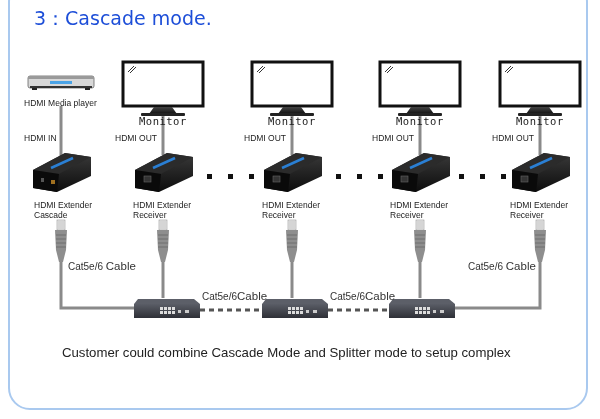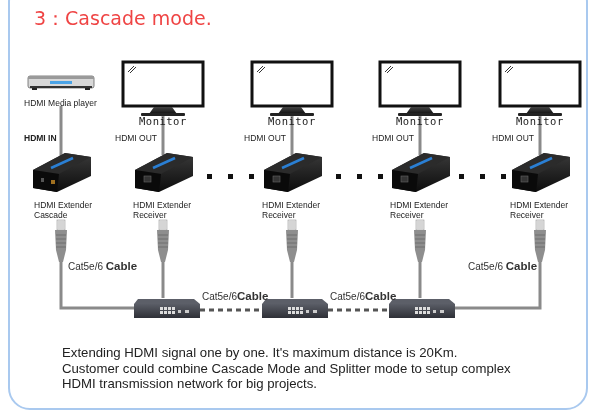--- a/index.html
+++ b/index.html
@@ -1,21 +1,21 @@
 <!DOCTYPE html>
 <html><head>
 <meta charset="utf-8">
 <style>
   html, body { margin:0; padding:0; background:#ffffff; }
   body { width:600px; height:419px; position:relative; overflow:hidden; font-family:"Liberation Sans", sans-serif; }
   .frame { position:absolute; left:8px; top:-20px; width:580px; height:430px; border:2px solid #a9c9ef; border-radius:22px; box-sizing:border-box; }
-  .title { position:absolute; left:34px; top:6px; font-size:19px; color:#ef4444; font-family:"DejaVu Sans", sans-serif; }
+  .title { position:absolute; left:34px; top:6px; font-size:19px; color:#1d4ed8; font-family:"DejaVu Sans", sans-serif; }
   .lbl { position:absolute; font-size:8.5px; color:#222; line-height:10px; white-space:nowrap; }
   .cable-lbl { position:absolute; font-size:10px; color:#333; white-space:nowrap; }
-  .cable-lbl b { font-weight:bold; font-size:11.5px; }
+  .cable-lbl b { font-weight:normal; font-size:11.5px; }
   .desc { position:absolute; left:62px; top:345px; font-size:13.2px; line-height:15.5px; color:#222; }
   .desc div { white-space:nowrap; }
   svg.diagram { position:absolute; left:0; top:0; }
   .monitor-text { position:absolute; font-family:"DejaVu Sans Mono", monospace; font-size:10.5px; color:#222; letter-spacing:0.5px;margin-top:37px; }
 </style>
 </head>
 <body>
 
 <div class="frame"></div>
 <div class="title">3：Cascade mode.</div>
@@ -249,21 +249,21 @@
       </g>
     </g>
 </svg>
 
 <div class="monitor-text" style="left:139px;top:78px;">Monitor</div>
 <div class="monitor-text" style="left:268px;top:78px;">Monitor</div>
 <div class="monitor-text" style="left:396px;top:78px;">Monitor</div>
 <div class="monitor-text" style="left:516px;top:78px;">Monitor</div>
 
 <div class="lbl" style="left:24px;top:98px;">HDMI Media player</div>
-<div class="lbl" style="left:24px;top:133px;font-weight:bold;">HDMI IN</div>
+<div class="lbl" style="left:24px;top:133px;">HDMI IN</div>
 <div class="lbl" style="left:34px;top:200px;width:54px;">
   <div>HDMI Extender</div>
   <div>Cascade</div>
 </div>
 
 <div class="lbl" style="left:115px;top:133px;">HDMI OUT</div>
 <div class="lbl" style="left:244px;top:133px;">HDMI OUT</div>
 <div class="lbl" style="left:372px;top:133px;">HDMI OUT</div>
 <div class="lbl" style="left:492px;top:133px;">HDMI OUT</div>
 
@@ -283,16 +283,14 @@
   <div>HDMI Extender</div>
   <div>Receiver</div>
 </div>
 
 <div class="cable-lbl" style="left:68px;top:260px;"><span>Cat5e/6</span> <b>Cable</b></div>
 <div class="cable-lbl" style="left:202px;top:290px;"><span>Cat5e/6</span><b>Cable</b></div>
 <div class="cable-lbl" style="left:330px;top:290px;"><span>Cat5e/6</span><b>Cable</b></div>
 <div class="cable-lbl" style="left:468px;top:260px;"><span>Cat5e/6</span> <b>Cable</b></div>
 
 <div class="desc">
-  <div>Extending HDMI signal one by one. It's maximum distance is 20Km.</div>
   <div>Customer could combine Cascade Mode and Splitter mode to setup complex</div>
-  <div>HDMI transmission network for big projects.</div>
 </div>
 
 </body></html>

